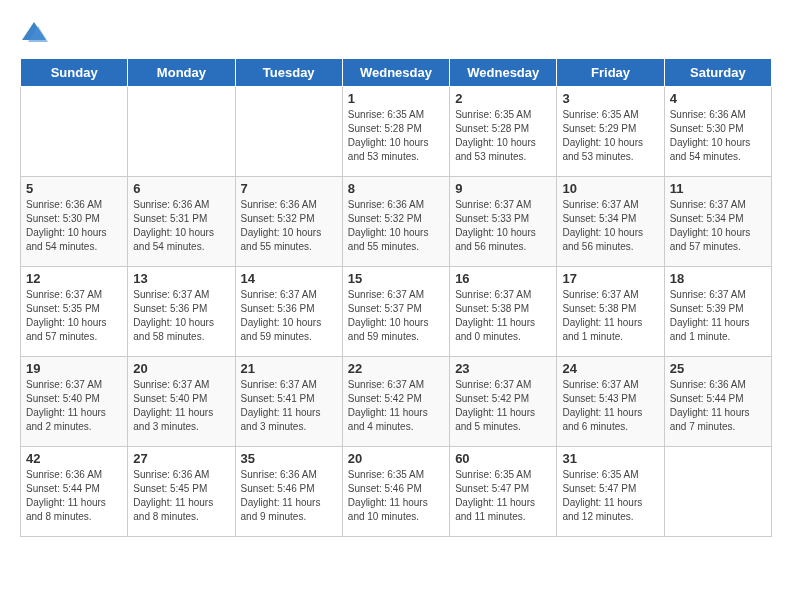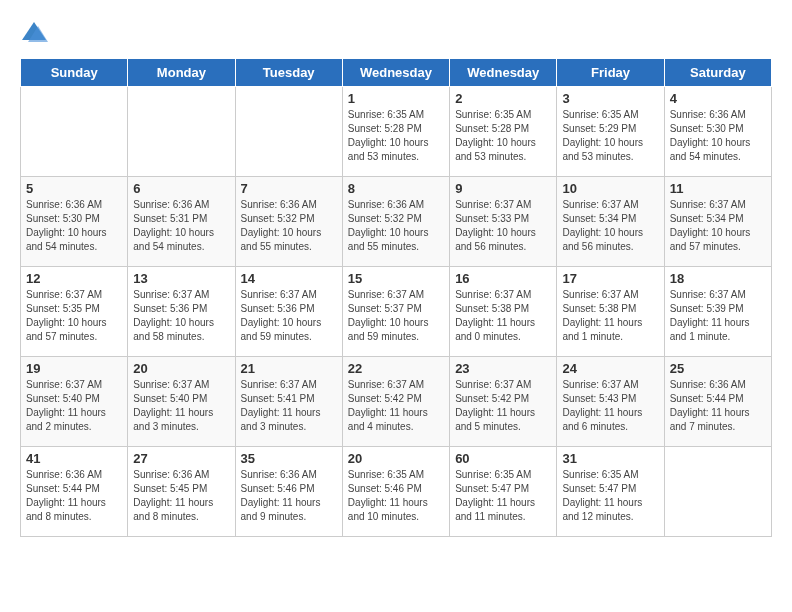--- a/index.html
+++ b/index.html
@@ -300,21 +300,21 @@
         <td>
           <div class="day-number">25</div>
           <div class="day-info" style="white-space: pre-line;">Sunrise: 6:36 AM
 Sunset: 5:44 PM
 Daylight: 11 hours
 and 7 minutes.</div>
         </td>
       </tr>
       <tr>
         <td>
-          <div class="day-number">41</div>
+          <div class="day-number">42</div>
           <div class="day-info" style="white-space: pre-line;">Sunrise: 6:36 AM
 Sunset: 5:44 PM
 Daylight: 11 hours
 and 8 minutes.</div>
         </td>
         <td>
           <div class="day-number">27</div>
           <div class="day-info" style="white-space: pre-line;">Sunrise: 6:36 AM
 Sunset: 5:45 PM
 Daylight: 11 hours

